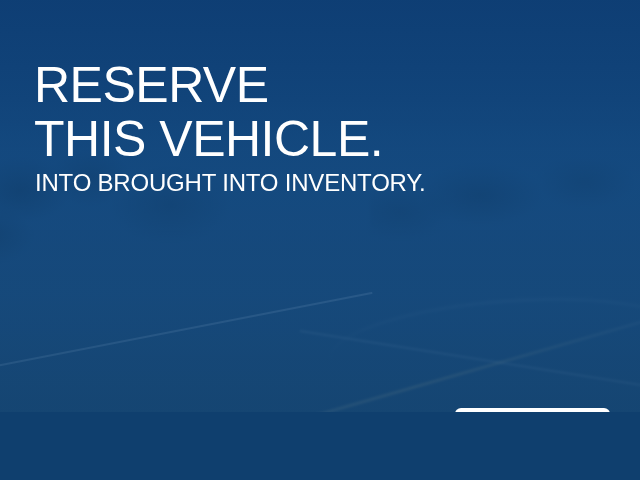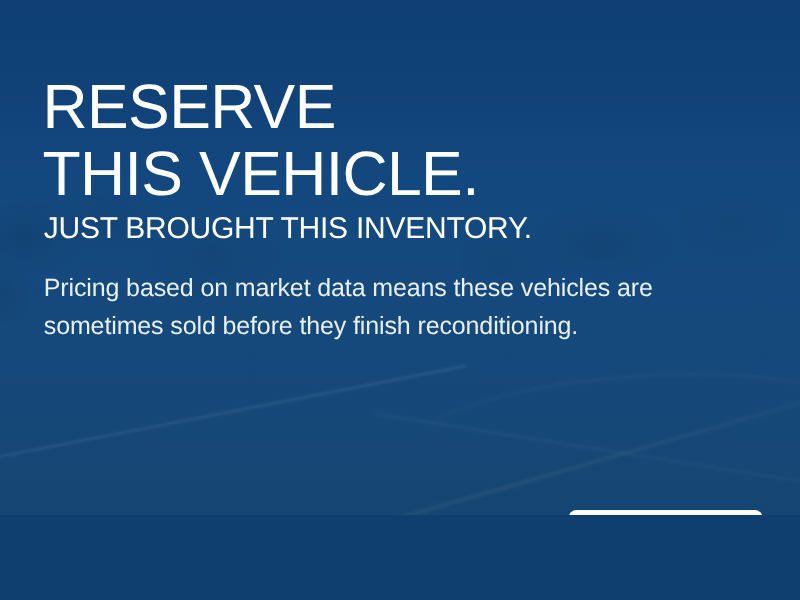--- a/index.html
+++ b/index.html
@@ -178,22 +178,21 @@
   <div class="bg-road-a"></div>
   <div class="bg-road-c"></div>
   <div class="bg-road-b"></div>
   <div class="bg-overlay"></div>
 
   <div class="content">
 
     <h1 class="headline">RESERVE
 THIS VEHICLE.</h1>
 
-    <h2 class="subhead">JUST BROUGHT THIS INVENTORY.</h2>
+    <h2 class="subhead">INTO BROUGHT INTO INVENTORY.</h2>
 
-    <p class="para para-1">Pricing based on market data means these vehicles are sometimes sold before they finish reconditioning.</p>
 
 
 
     <button class="cta-button">Reserve Now</button>
 
   </div>
 </div>
 
 </body></html>

